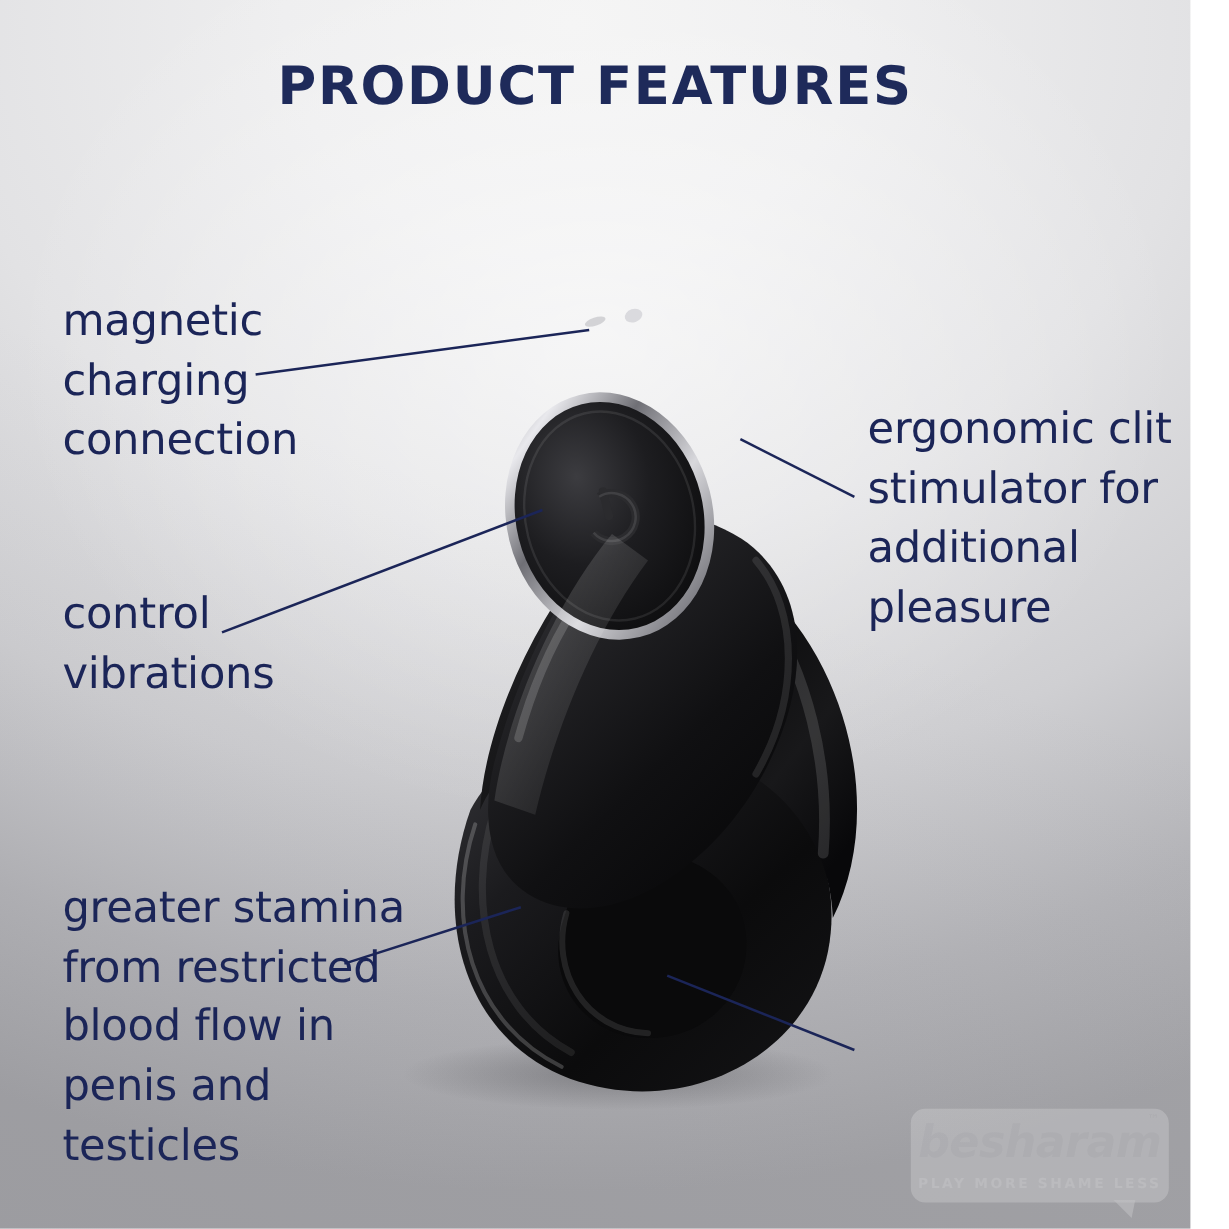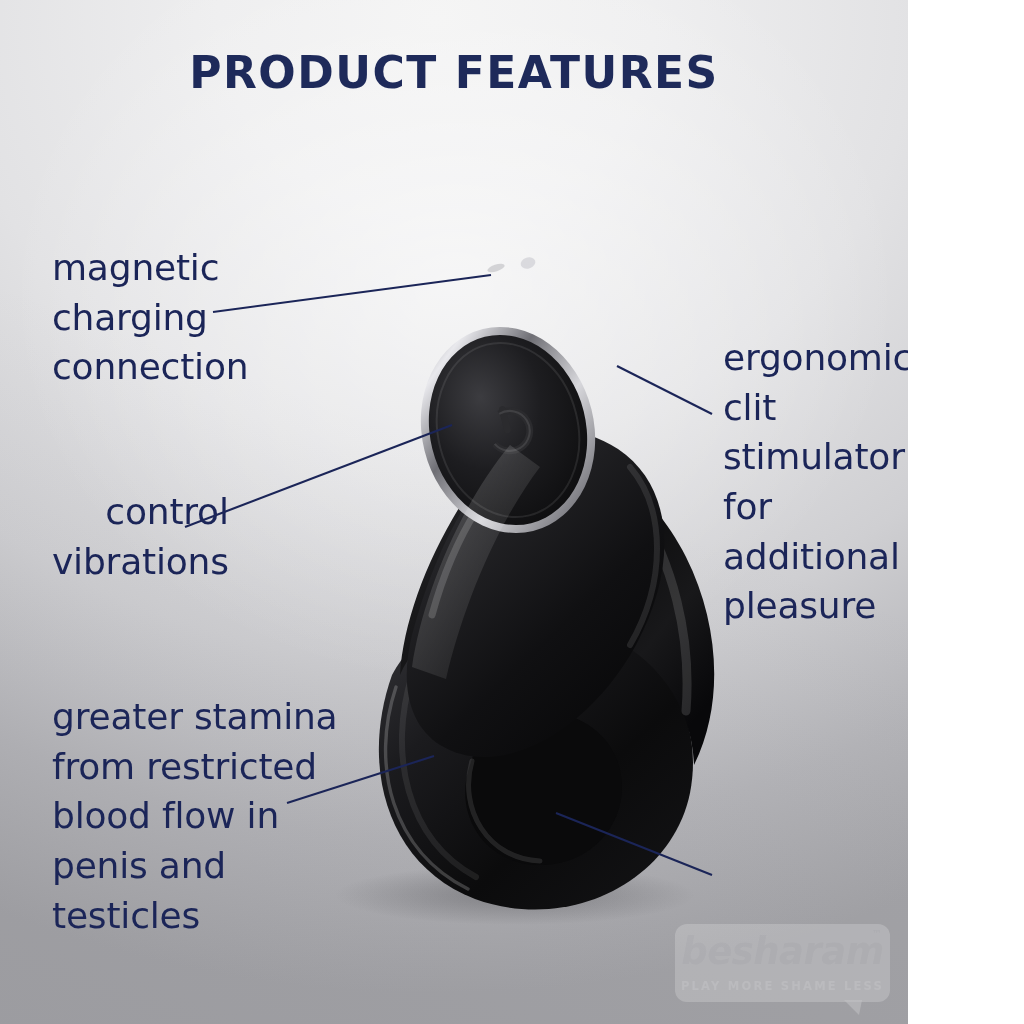--- a/index.html
+++ b/index.html
@@ -2,21 +2,21 @@
 <html><head>
 <meta charset="utf-8">
 <style>
   html, body {
     margin: 0;
     padding: 0;
     background: #ffffff;
   }
   #stage {
     position: relative;
-    width: 908px;
+    width: 992px;
     height: 1024px;
     overflow: hidden;
     font-family: "DejaVu Sans", sans-serif;
     background:
       radial-gradient(120% 95% at 48% 2%, #f3f3f3 0%, #eeeeef 20%, #e2e2e4 44%, #cfcfd2 66%, #b4b4b8 84%, #a3a3a7 100%);
   }
   
   #bg-vignette {
     position: absolute;
     inset: 0;
@@ -262,24 +262,24 @@
     <line x1="185" y1="527" x2="452" y2="425" stroke="#1b2558"></line>
     <line x1="287" y1="803" x2="434" y2="756" stroke="#1b2558"></line>
     <line x1="617" y1="366" x2="712" y2="414" stroke="#1b2558"></line>
     <line x1="556" y1="813" x2="712" y2="875" stroke="#1b2558"></line>
   </svg>
 
   <div class="callout" id="label-magnetic" style="color: rgb(27, 37, 88);">magnetic
 charging
 connection</div>
 
-  <div class="callout" id="label-control" style="color: rgb(27, 37, 88); text-align: right;">control
+  <div class="callout" id="label-control" style="color: rgb(27, 37, 88);">control
 vibrations</div>
 
-  <div class="callout" id="label-stamina" style="color: rgb(27, 37, 88);">greater stamina
+  <div class="callout" id="label-stamina" style="color: rgb(27, 37, 88); margin-top: 40px;">greater stamina
 from restricted
 blood flow in
 penis and
 testicles</div>
 
   <div class="callout" id="label-ergonomic" style="color: rgb(27, 37, 88);">ergonomic clit
 stimulator for
 additional
 pleasure</div>
 

